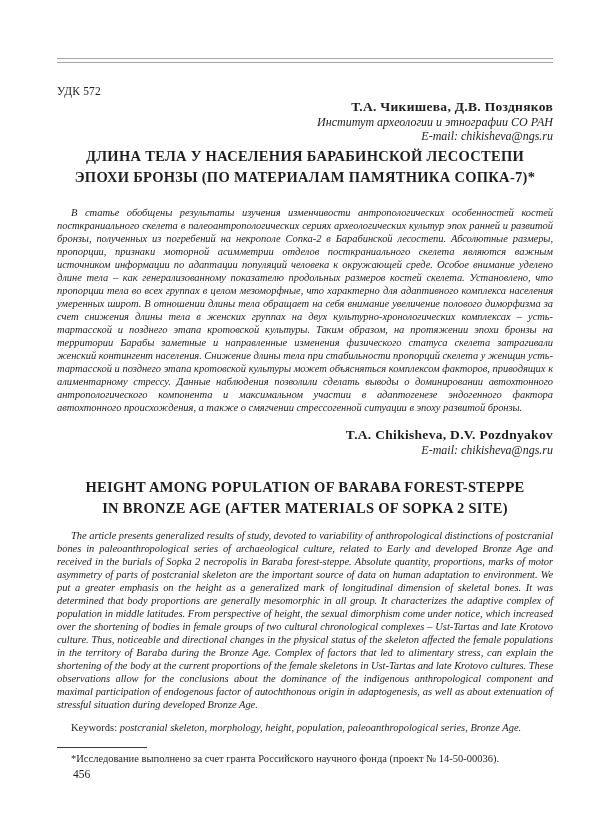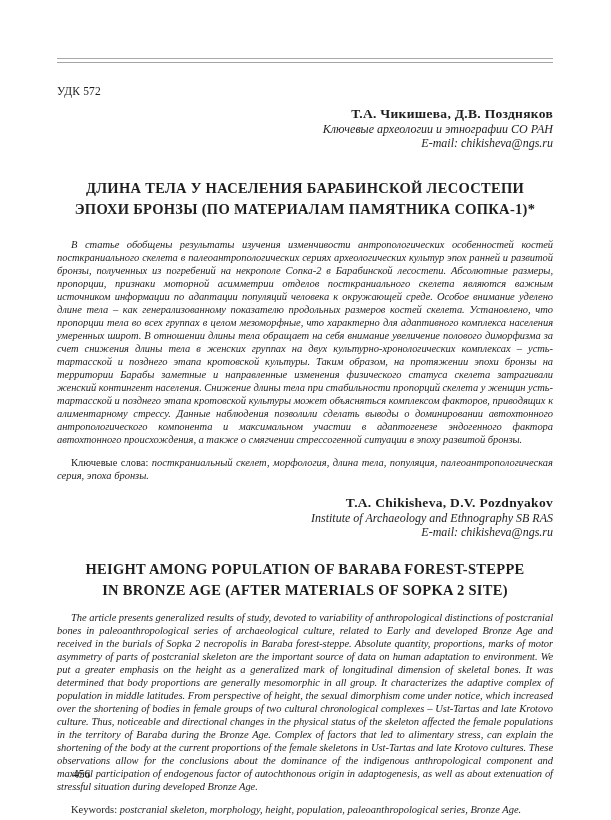--- a/index.html
+++ b/index.html
@@ -7,25 +7,25 @@
     width:611px; height:820px; background:#ffffff; position:relative;
     font-family:"Liberation Serif", serif; color:#1e1e1e;
     -webkit-font-smoothing:antialiased;
   }
   .content { position:absolute; left:57px; top:18px; width:496px; }
 
   .top-rule { margin-top:40px; height:3px; border-top:1.5px solid #a9a9a9; border-bottom:1.5px solid #a4a4a4; }
 
   .udk { margin-top:22px; font-size:11.5px; letter-spacing:0.2px; }
 
-  .authors-block { margin-top:9px; text-align:right; }
+  .authors-block { margin-top:2px; text-align:right; }
   .author-names { font-weight:bold; font-size:13.5px; letter-spacing:0.3px; line-height:16px; }
   .author-aff, .author-email { font-style:italic; font-size:12px; line-height:14px; }
 
-  .article-title { margin-top:28px; text-align:center; font-weight:bold; font-size:14.5px; line-height:21px; letter-spacing:0.3px; }
+  .article-title { margin-top:3px; text-align:center; font-weight:bold; font-size:14.5px; line-height:21px; letter-spacing:0.3px; }
 
   .abstract { margin-top:18px; font-style:italic; font-size:10.5px; line-height:13px; text-align:justify; text-indent:14px; letter-spacing:-0.05px; }
 
   .keywords { margin-top:10px; font-style:italic; font-size:10.5px; line-height:13px; text-align:justify; text-indent:14px; }
   .kw-label { font-style:normal; }
 
   .authors-block-en { margin-top:13px; }
   .article-title-en { margin-top:20px; }
   .abstract-en { margin-top:10px; }
 
@@ -38,36 +38,34 @@
 <body>
 
 <div class="content">
 
   <div class="top-rule"></div>
 
   <div class="udk">УДК 572</div>
 
   <div class="authors-block">
     <div class="author-names">Т.А. Чикишева, Д.В. Поздняков</div>
-    <div class="author-aff">Ключевые археологии и этнографии СО РАН</div>
+    <div class="author-aff">Институт археологии и этнографии СО РАН</div>
     <div class="author-email">E-mail: chikisheva@ngs.ru</div>
   </div>
 
   <div class="article-title">
     <div>ДЛИНА ТЕЛА У НАСЕЛЕНИЯ БАРАБИНСКОЙ ЛЕСОСТЕПИ</div>
-    <div>ЭПОХИ БРОНЗЫ (ПО МАТЕРИАЛАМ ПАМЯТНИКА СОПКА-1)*</div>
+    <div>ЭПОХИ БРОНЗЫ (ПО МАТЕРИАЛАМ ПАМЯТНИКА СОПКА-7)*</div>
   </div>
 
   <div class="abstract">В статье обобщены результаты изучения изменчивости антропологических особенностей костей посткраниального скелета в палеоантропологических сериях археологических культур эпох ранней и развитой бронзы, полученных из погребений на некрополе Сопка-2 в Барабинской лесостепи. Абсолютные размеры, пропорции, признаки моторной асимметрии отделов посткраниального скелета являются важным источником информации по адаптации популяций человека к окружающей среде. Особое внимание уделено длине тела – как генерализованному показателю продольных размеров костей скелета. Установлено, что пропорции тела во всех группах в целом мезоморфные, что характерно для адаптивного комплекса населения умеренных широт. В отношении длины тела обращает на себя внимание увеличение полового диморфизма за счет снижения длины тела в женских группах на двух культурно-хронологических комплексах – усть-тартасской и позднего этапа кротовской культуры. Таким образом, на протяжении эпохи бронзы на территории Барабы заметные и направленные изменения физического статуса скелета затрагивали женский контингент населения. Снижение длины тела при стабильности пропорций скелета у женщин усть-тартасской и позднего этапа кротовской культуры может объясняться комплексом факторов, приводящих к алиментарному стрессу. Данные наблюдения позволили сделать выводы о доминировании автохтонного антропологического компонента и максимальном участии в адаптогенезе эндогенного фактора автохтонного происхождения, а также о смягчении стрессогенной ситуации в эпоху развитой бронзы.</div>
 
-  <div class="keywords"><span class="kw-label">Ключевые слова: </span><span>посткраниальный скелет, морфология, длина тела, популяция, палеоантропологическая серия, эпоха бронзы.</span></div>
 
   <div class="authors-block authors-block-en">
     <div class="author-names">T.A. Chikisheva, D.V. Pozdnyakov</div>
-    <div class="author-aff">Institute of Archaeology and Ethnography SB RAS</div>
     <div class="author-email">E-mail: chikisheva@ngs.ru</div>
   </div>
 
   <div class="article-title article-title-en">
     <div>HEIGHT AMONG POPULATION OF BARABA FOREST-STEPPE</div>
     <div>IN BRONZE AGE (AFTER MATERIALS OF SOPKA 2 SITE)</div>
   </div>
 
   <div class="abstract abstract-en">The article presents generalized results of study, devoted to variability of anthropological distinctions of postcranial bones in paleoanthropological series of archaeological culture, related to Early and developed Bronze Age and received in the burials of Sopka 2 necropolis in Baraba forest-steppe. Absolute quantity, proportions, marks of motor asymmetry of parts of postcranial skeleton are the important source of data on human adaptation to environment. We put a greater emphasis on the height as a generalized mark of longitudinal dimension of skeletal bones. It was determined that body proportions are generally mesomorphic in all group. It characterizes the adaptive complex of population in middle latitudes. From perspective of height, the sexual dimorphism come under notice, which increased over the shortening of bodies in female groups of two cultural chronological complexes – Ust-Tartas and late Krotovo culture. Thus, noticeable and directional changes in the physical status of the skeleton affected the female populations in the territory of Baraba during the Bronze Age. Complex of factors that led to alimentary stress, can explain the shortening of the body at the current proportions of the female skeletons in Ust-Tartas and late Krotovo cultures. These observations allow for the conclusions about the dominance of the indigenous anthropological component and maximal participation of endogenous factor of autochthonous origin in adaptogenesis, as well as about extenuation of stressful situation during developed Bronze Age.</div>
 

